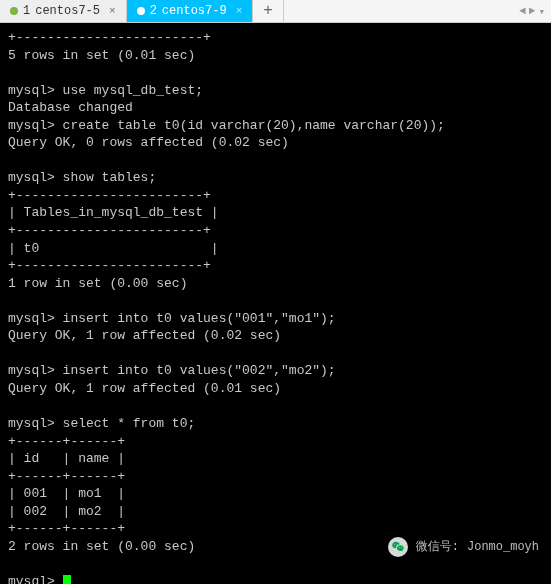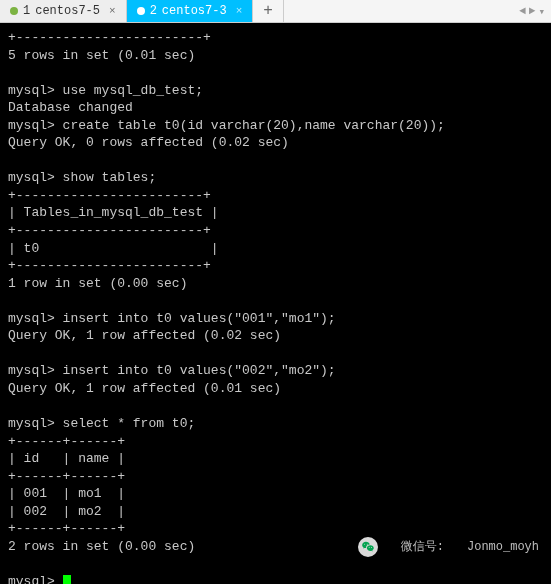--- a/index.html
+++ b/index.html
@@ -58,21 +58,21 @@
   height: 14px;
   background: #00ff00;
   vertical-align: text-bottom;
 }
 .watermark {
   position: absolute;
   right: 12px;
   bottom: 40px;
   display: flex;
   align-items: center;
-  gap: 23px;
+  gap: 8px;
   color: #ddd;
   font-size: 12px;
   text-shadow: 0 0 3px #000;
   opacity: 0.85;
 }
 .watermark .wm-icon {
   width: 20px; height: 20px; border-radius: 50%; background: #fff;
   display:flex; align-items:center; justify-content:center;
 }
 .watermark .wm-icon svg { width: 14px; height: 14px; }
@@ -84,21 +84,21 @@
 <div class="tabbar">
   <div class="tab inactive">
     <span class="dot"></span>
     <span>1</span>
     <span>centos7-5</span>
     <span class="close">×</span>
   </div>
   <div class="tab active">
     <span class="dot"></span>
     <span>2</span>
-    <span>centos7-3</span>
+    <span>centos7-9</span>
     <span class="close">×</span>
   </div>
   <div class="tab-add">+</div>
   <div class="tab-nav">
     <span>◄</span>
     <span>►</span>
     <span>▾</span>
   </div>
 </div>
 

